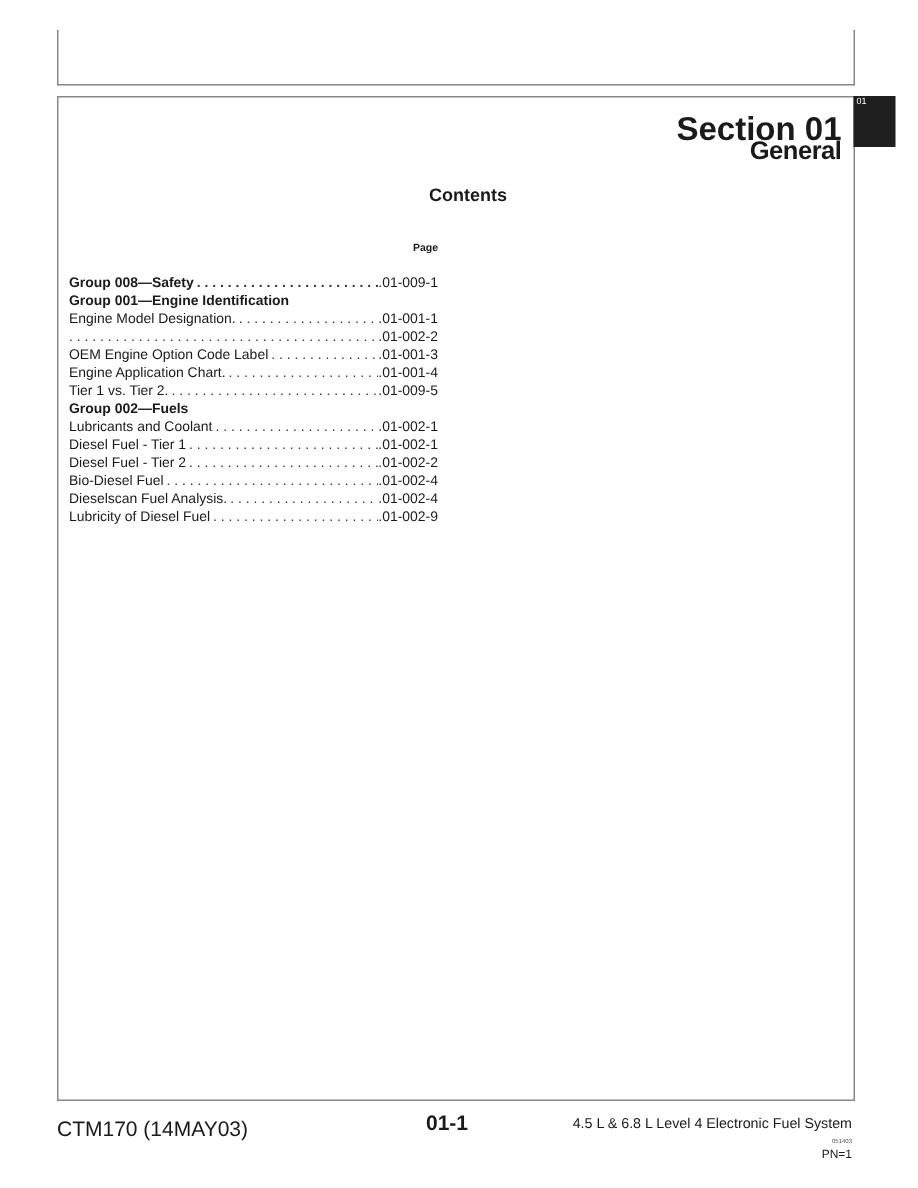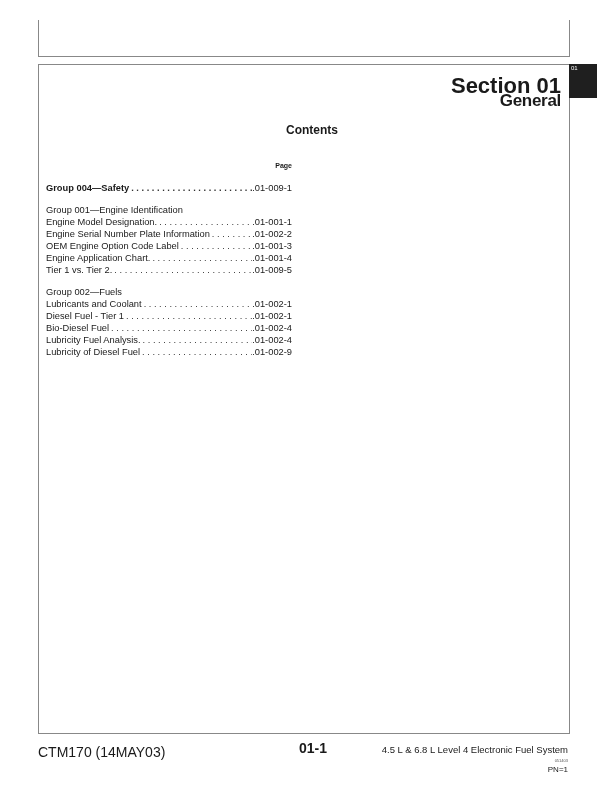--- a/index.html
+++ b/index.html
@@ -15,23 +15,23 @@
   .section-title { position:absolute; right:51px; top:91px; font-size:17px; font-weight:bold; text-align:right; letter-spacing:-0.3px; }
   .contents-title { position:absolute; left:0; width:624px; top:123px; text-align:center; font-size:12px; font-weight:bold; }
   .toc { position:absolute; left:46px; top:160px; width:246px; font-size:9.3px; line-height:12px; }
   .page-hdr { text-align:right; font-size:7px; font-weight:bold; height:12px; margin-bottom:10px; }
   .row { display:flex; white-space:nowrap; overflow:hidden; height:12px; }
   .row .lbl { flex:0 0 auto; padding-right:2px; }
   .row .dots { flex:1 1 auto; overflow:hidden; letter-spacing:2.2px; color:#333; }
   .row .dots::before { content:". . . . . . . . . . . . . . . . . . . . . . . . . . . . . . . . . . . . . . . . . . . . . . . . . . . . . . . . . . . . . . ."; letter-spacing:0; }
   .row .pg { flex:0 0 auto; }
   .bold { font-weight:bold; }
-  .group-hdr { font-weight:normal; height:12px; margin-top:10px; }
+  .group-hdr { font-weight:bold; height:12px; }
   .footer-left { position:absolute; left:38px; top:744px; font-size:14px; }
-  .footer-center { position:absolute; left:299px; top:740px; font-size:14px; font-weight:bold; }
+  .footer-center { position:absolute; left:284px; top:740px; font-size:14px; font-weight:bold; }
   .footer-right { position:absolute; right:44px; top:744px; font-size:9.5px; }
   .footer-code { position:absolute; right:44px; top:758px; font-size:4px; color:#555; }
   .footer-pn { position:absolute; right:44px; top:765px; font-size:8px; }
 </style>
 </head>
 <body>
 
 <div class="top-box"></div>
 <div class="main-box"></div>
 
@@ -41,33 +41,32 @@
 
 <div class="section-label">Section 01</div>
 <div class="section-title">General</div>
 
 <div class="contents-title">Contents</div>
 
 <div class="toc">
   <div class="page-hdr">Page</div>
 
   <div class="row bold">
-    <span class="lbl">Group 004—Safety</span>
+    <span class="lbl">Group 008—Safety</span>
     <span class="dots"></span>
     <span class="pg" style="font-weight:normal">.01-009-1</span>
   </div>
 
   <div class="group-hdr">Group 001—Engine Identification</div>
   <div class="row">
     <span class="lbl">Engine Model Designation.</span>
     <span class="dots"></span>
     <span class="pg">.01-001-1</span>
   </div>
   <div class="row">
-    <span class="lbl">Engine Serial Number Plate Information</span>
     <span class="dots"></span>
     <span class="pg">.01-002-2</span>
   </div>
   <div class="row">
     <span class="lbl">OEM Engine Option Code Label</span>
     <span class="dots"></span>
     <span class="pg">.01-001-3</span>
   </div>
   <div class="row">
     <span class="lbl">Engine Application Chart.</span>
@@ -85,26 +84,31 @@
     <span class="lbl">Lubricants and Coolant</span>
     <span class="dots"></span>
     <span class="pg">.01-002-1</span>
   </div>
   <div class="row">
     <span class="lbl">Diesel Fuel - Tier 1</span>
     <span class="dots"></span>
     <span class="pg">.01-002-1</span>
   </div>
   <div class="row">
+    <span class="lbl">Diesel Fuel - Tier 2</span>
+    <span class="dots"></span>
+    <span class="pg">.01-002-2</span>
+  </div>
+  <div class="row">
     <span class="lbl">Bio-Diesel Fuel</span>
     <span class="dots"></span>
     <span class="pg">.01-002-4</span>
   </div>
   <div class="row">
-    <span class="lbl">Lubricity Fuel Analysis.</span>
+    <span class="lbl">Dieselscan Fuel Analysis.</span>
     <span class="dots"></span>
     <span class="pg">.01-002-4</span>
   </div>
   <div class="row">
     <span class="lbl">Lubricity of Diesel Fuel</span>
     <span class="dots"></span>
     <span class="pg">.01-002-9</span>
   </div>
 </div>
 

